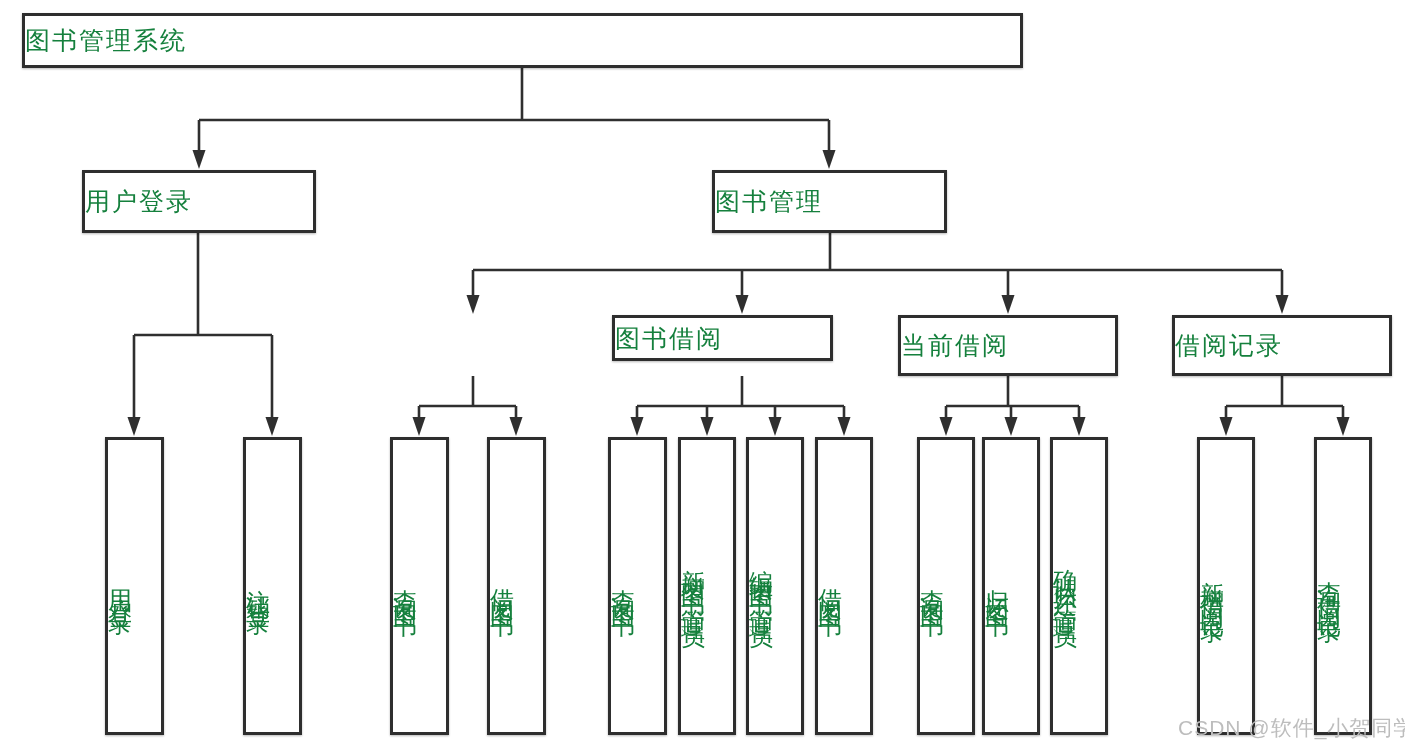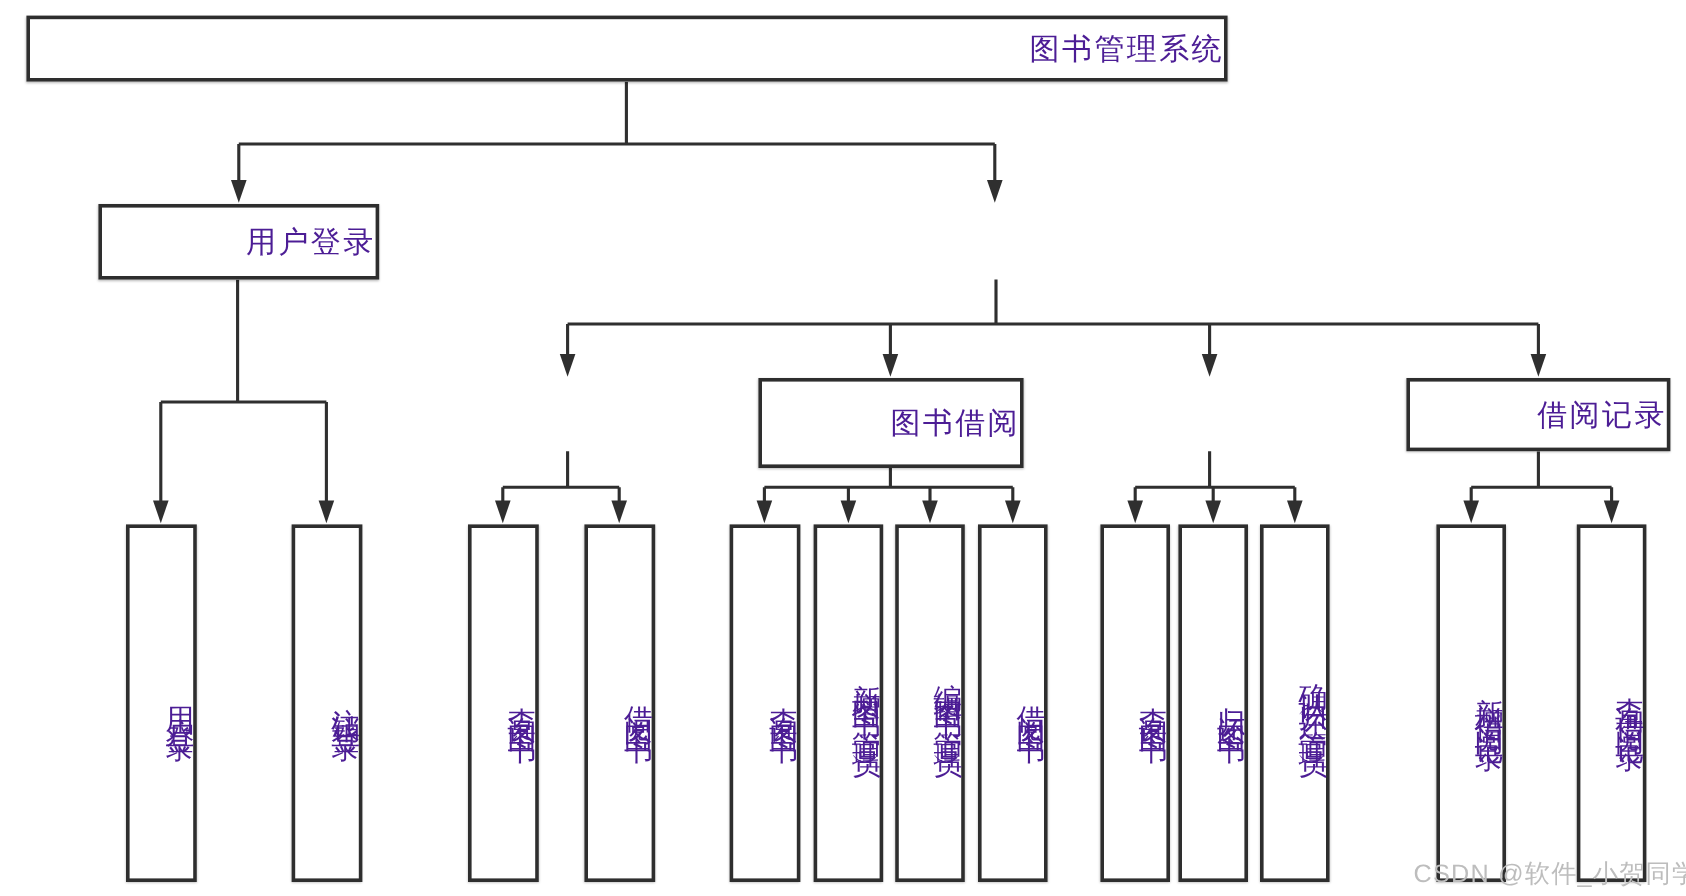--- a/index.html
+++ b/index.html
@@ -10,22 +10,22 @@
     overflow:hidden;
     font-family:"Liberation Sans", sans-serif;
   }
   .wires { position:absolute; left:0; top:0; z-index:1; }
   .node {
     position:absolute;
     box-sizing:border-box;
     background:#ffffff;
     border:3px solid #2e2e2e;
     box-shadow:0 1px 2px rgba(0,0,0,0.28);
-    display:flex; align-items:center; justify-content:flex-end;
-    color:#4c1d95;
+    display:flex; align-items:center; justify-content:flex-start;
+    color:#15803d;
     z-index:2;
   }
   .node .lbl { font-family:"Liberation Sans", sans-serif; }
   .h .lbl { font-size:25px; letter-spacing:2px; white-space:nowrap; }
   .v .lbl {
     writing-mode:vertical-rl;
     text-orientation:mixed;
     font-size:24px;
     letter-spacing:8px;
     line-height:1;
@@ -85,23 +85,29 @@
     </g>
   </svg>
 
   <div class="node h" style="left:22px;top:13px;width:1001px;height:55px">
     <span class="lbl">图书管理系统</span>
   </div>
 
   <div class="node h" style="left:82px;top:170px;width:234px;height:63px">
     <span class="lbl">用户登录</span>
   </div>
+  <div class="node h" style="left:712px;top:170px;width:235px;height:63px">
+    <span class="lbl">图书管理</span>
+  </div>
 
-  <div class="node h" style="left:632px;top:315px;width:221px;height:75px">
+  <div class="node h" style="left:612px;top:315px;width:221px;height:46px">
     <span class="lbl">图书借阅</span>
+  </div>
+  <div class="node h" style="left:898px;top:315px;width:220px;height:61px">
+    <span class="lbl">当前借阅</span>
   </div>
   <div class="node h" style="left:1172px;top:315px;width:220px;height:61px">
     <span class="lbl">借阅记录</span>
   </div>
 
   <div class="node v" style="left:105px;top:437px;width:59px;height:298px">
     <span class="lbl">用户登录</span>
   </div>
   <div class="node v" style="left:243px;top:437px;width:59px;height:298px">
     <span class="lbl">注销登录</span>

